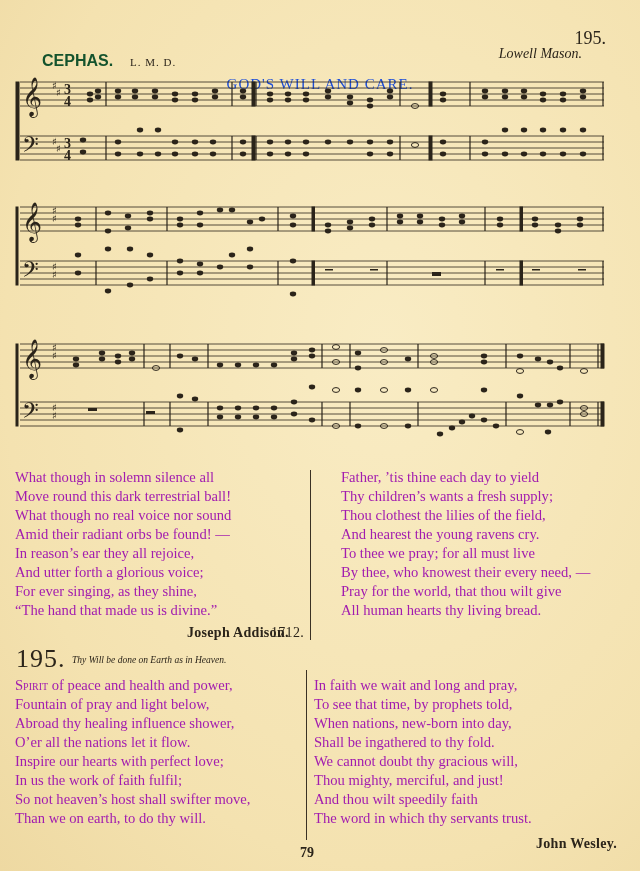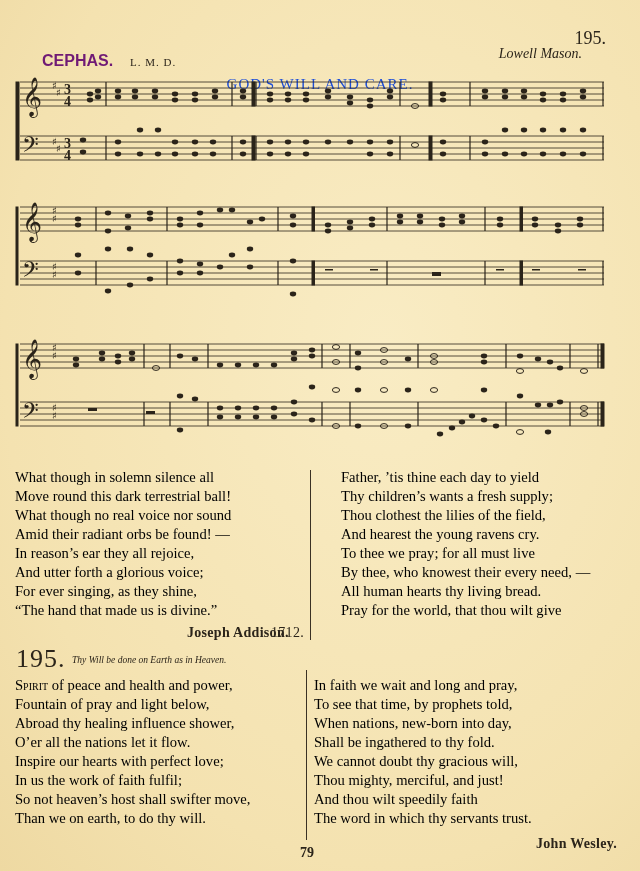--- a/index.html
+++ b/index.html
@@ -13,31 +13,31 @@
   }
   .abs { position:absolute; }
   .running-head {
     left:0; width:640px; top:33px; text-align:center;
     font-family:"Liberation Serif",serif; font-size:15px; letter-spacing:1px; color:#1d4ed8;margin-top:43px;
   }
   .page-hymn-no {
     right:34px; top:28px; font-family:"Liberation Serif",serif; font-size:18px; color:#2d261c;
   }
   .tune-name {
-    left:42px; top:52px; font-family:"Liberation Sans",sans-serif; font-weight:bold; font-size:16px; color:#701a75;
+    left:42px; top:52px; font-family:"Liberation Sans",sans-serif; font-weight:bold; font-size:16px; color:#14532d;
   }
   .tune-meter {
     left:130px; top:56px; font-family:"Liberation Serif",serif; font-size:11px; letter-spacing:1px;
   }
   .composer {
     right:58px; top:46px; font-family:"Liberation Serif",serif; font-size:14px; color:#2b241a;font-style:italic;
   }
   svg.score { position:absolute; left:0; top:68px; }
   .verse {
-    font-family:"Liberation Serif",serif; font-size:14.6px; line-height:19px; color:#000000;
+    font-family:"Liberation Serif",serif; font-size:14.6px; line-height:19px; color:#a21caf;
   }
   .verse div { white-space:nowrap; }
   .attr {
     font-family:"Liberation Serif",serif; font-size:14px; font-weight:bold; letter-spacing:0.3px;
   }
   .divider { background:#3a3124; width:1px; }
   .hymn-no {
     left:16px; top:644px; font-family:"Liberation Serif",serif; font-size:26px; color:#2b241a; letter-spacing:1px;
   }
   .hymn-title {
@@ -449,22 +449,22 @@
 
 <div class="abs divider" style="left:310px;top:470px;height:170px;"></div>
 
 <div class="abs verse" style="left:316px;top:468px;margin-left:25px;">
   <div>Father, ’tis thine each day to yield</div>
   <div>Thy children’s wants a fresh supply;</div>
   <div>Thou clothest the lilies of the field,</div>
   <div>And hearest the young ravens cry.</div>
   <div>To thee we pray; for all must live</div>
   <div>By thee, who knowest their every need, —</div>
+  <div>Pray for the world, that thou wilt give</div>
   <div>All human hearts thy living bread.</div>
-  <div>Pray for the world, that thou wilt give</div>
 </div>
 
 <div class="abs hymn-no">195.</div>
 <div class="abs hymn-title">Thy Will be done on Earth as in Heaven.</div>
 
 <div class="abs verse" style="left:15px;top:676px;">
   <div><span class="sc">Spirit</span><span> of peace and health and power,</span></div>
   <div>Fountain of pray and light below,</div>
   <div>Abroad thy healing influence shower,</div>
   <div>O’er all the nations let it flow.</div>

